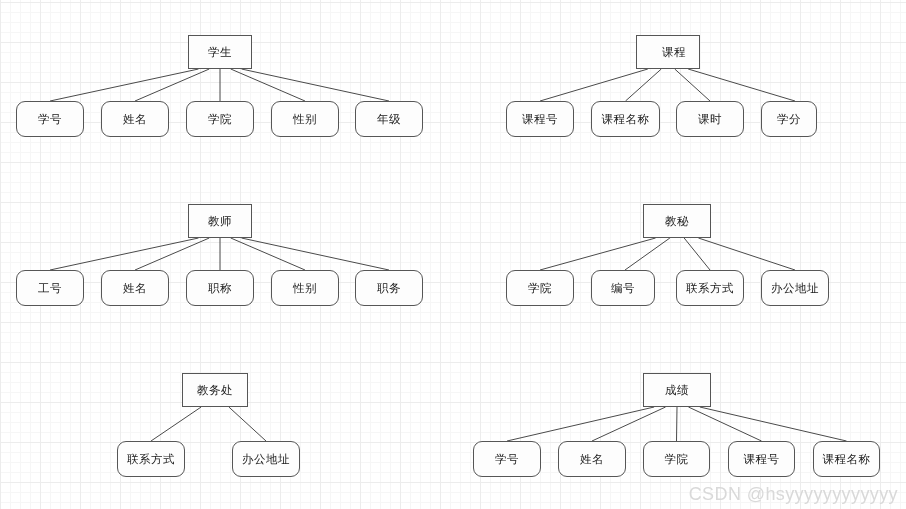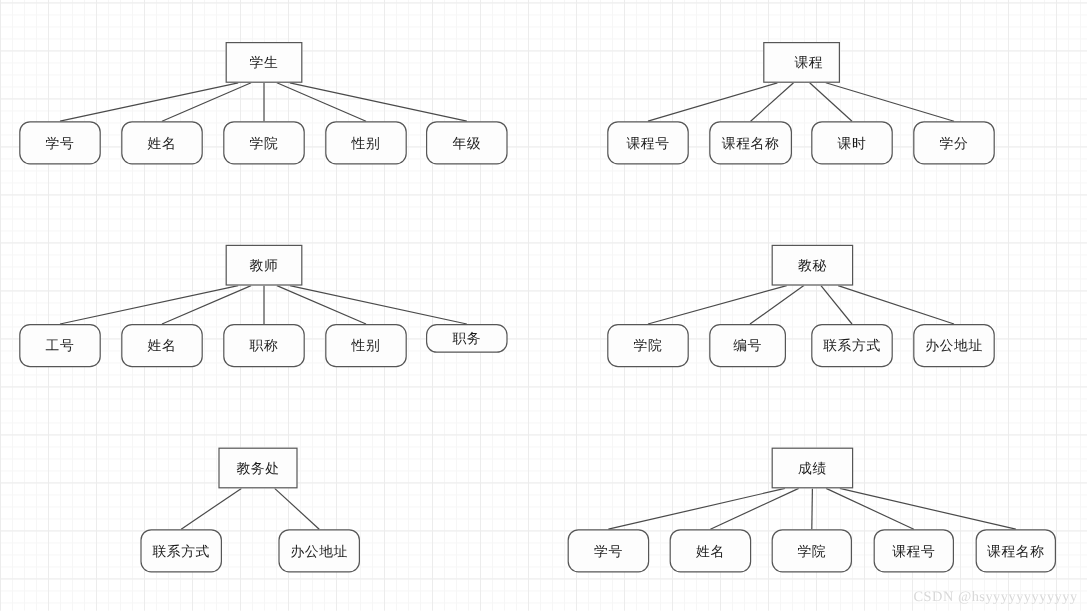--- a/index.html
+++ b/index.html
@@ -47,26 +47,26 @@
   .node.entity {
     border-radius: 0;
   }
   .node.attribute {
     border-radius: 9px;
   }
   .watermark {
     position: absolute;
     right: 8px;
     bottom: 4px;
-    font-size: 12px;
+    font-size: 18px;
     color: #d9d9d9;
     letter-spacing: 0.4px;
     white-space: nowrap;
     z-index: 3;
-    font-family: Liberation Serif, serif;
+    font-family: Liberation Sans, sans-serif;
   }
 </style>
 </head>
 <body>
 
 <div id="canvas">
   <svg id="edges" viewBox="0 0 906 509">
       <line x1="198.496" y1="69" x2="50" y2="101" stroke="#4a4a4a" stroke-width="1"></line>
       <line x1="209.248" y1="69" x2="135" y2="101" stroke="#4a4a4a" stroke-width="1"></line>
       <line x1="220" y1="69" x2="220" y2="101" stroke="#4a4a4a" stroke-width="1"></line>
@@ -97,27 +97,27 @@
       <div class="node entity" style="left: 188px; top: 35px; width: 64px; height: 34px;">学生</div>
       <div class="node attribute" style="left: 16px; top: 101px; width: 68px; height: 36px;">学号</div>
       <div class="node attribute" style="left: 101px; top: 101px; width: 68px; height: 36px;">姓名</div>
       <div class="node attribute" style="left: 186px; top: 101px; width: 68px; height: 36px;">学院</div>
       <div class="node attribute" style="left: 271px; top: 101px; width: 68px; height: 36px;">性别</div>
       <div class="node attribute" style="left: 355px; top: 101px; width: 68px; height: 36px;">年级</div>
       <div class="node entity" style="left: 636px; top: 35px; width: 64px; height: 34px; padding-left: 12px;">课程</div>
       <div class="node attribute" style="left: 506px; top: 101px; width: 68px; height: 36px;">课程号</div>
       <div class="node attribute" style="left: 591px; top: 101px; width: 69px; height: 36px;">课程名称</div>
       <div class="node attribute" style="left: 676px; top: 101px; width: 68px; height: 36px;">课时</div>
-      <div class="node attribute" style="left: 761px; top: 101px; width: 68px; height: 36px;">学分</div>
+      <div class="node attribute" style="left: 761px; top: 101px; width: 56px; height: 36px;">学分</div>
       <div class="node entity" style="left: 188px; top: 204px; width: 64px; height: 34px;">教师</div>
       <div class="node attribute" style="left: 16px; top: 270px; width: 68px; height: 36px;">工号</div>
       <div class="node attribute" style="left: 101px; top: 270px; width: 68px; height: 36px;">姓名</div>
       <div class="node attribute" style="left: 186px; top: 270px; width: 68px; height: 36px;">职称</div>
       <div class="node attribute" style="left: 271px; top: 270px; width: 68px; height: 36px;">性别</div>
-      <div class="node attribute" style="left: 355px; top: 270px; width: 68px; height: 24px;">职务</div>
+      <div class="node attribute" style="left: 355px; top: 270px; width: 68px; height: 36px;">职务</div>
       <div class="node entity" style="left: 643px; top: 204px; width: 68px; height: 34px;">教秘</div>
       <div class="node attribute" style="left: 506px; top: 270px; width: 68px; height: 36px;">学院</div>
       <div class="node attribute" style="left: 591px; top: 270px; width: 64px; height: 36px;">编号</div>
       <div class="node attribute" style="left: 676px; top: 270px; width: 68px; height: 36px;">联系方式</div>
       <div class="node attribute" style="left: 761px; top: 270px; width: 68px; height: 36px;">办公地址</div>
       <div class="node entity" style="left: 182px; top: 373px; width: 66px; height: 34px;">教务处</div>
       <div class="node attribute" style="left: 117px; top: 441px; width: 68px; height: 36px;">联系方式</div>
       <div class="node attribute" style="left: 232px; top: 441px; width: 68px; height: 36px;">办公地址</div>
       <div class="node entity" style="left: 643px; top: 373px; width: 68px; height: 34px;">成绩</div>
       <div class="node attribute" style="left: 473px; top: 441px; width: 68px; height: 36px;">学号</div>

